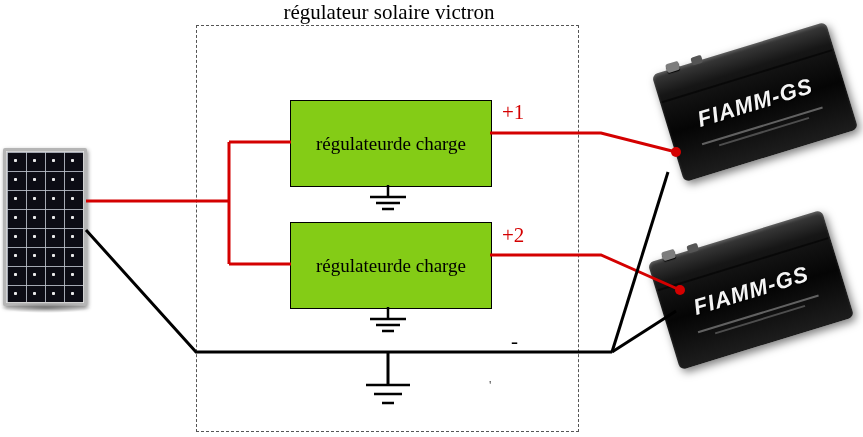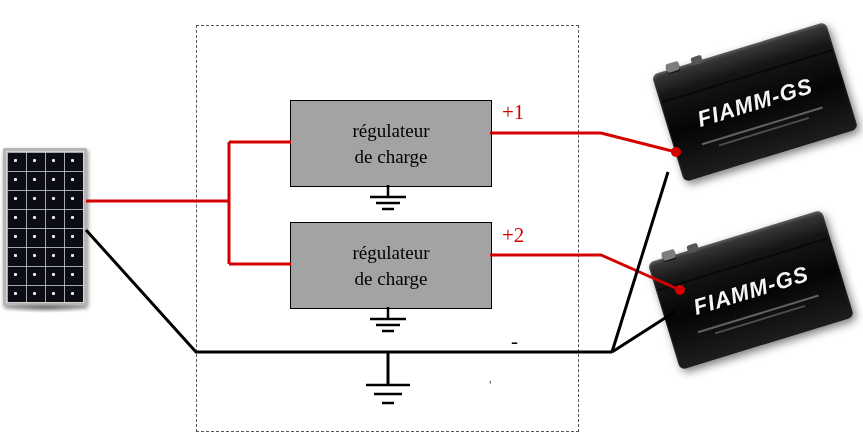--- a/index.html
+++ b/index.html
@@ -16,22 +16,22 @@
   }
 
   
   .enclosure{
     left:196px;top:25px;width:381px;height:405px;
     border:1px dashed #555;background:transparent;
   }
 
   
   .reg-box{
-    width:200px;height:85px;border:1px solid #000;background:#a3a3a3;
-    display:flex;flex-direction:column;align-items:center;justify-content:center;
+    width:200px;height:85px;border:1px solid #000;background:#84cc16;
+    display:flex;flex-direction:row;align-items:center;justify-content:center;
     font-size:19px;line-height:1.35;color:#000;text-align:center;
   }
   .reg1{left:290px;top:100px;}
   .reg2{left:290px;top:222px;}
 
   .out-label{font-size:21px;color:#d40000;font-weight:normal;}
   .out1{left:502px;top:100px;}
   .out2{left:502px;top:223px;}
   .minus-label{left:511px;top:329px;font-size:21px;color:#000;}
   .stray-mark{left:489px;top:377px;font-size:13px;color:#444;}
@@ -80,20 +80,21 @@
   .bat-post2{position:absolute;width:11px;height:8px;top:-5px;left:42px;background:#555;border-radius:2px;}
 
   
   .wiring{left:0;top:0;pointer-events:none;}
 </style>
 </head>
 <body>
 
 <div id="canvas">
 
+  <div class="abs diagram-title">régulateur solaire victron</div>
 
   <div class="abs enclosure"></div>
 
   <div class="abs solar-panel">
     <div class="panel-cells"></div>
   </div>
   <div class="abs panel-shadow"></div>
 
   <div class="abs reg-box reg1">
     <div>régulateur</div>

